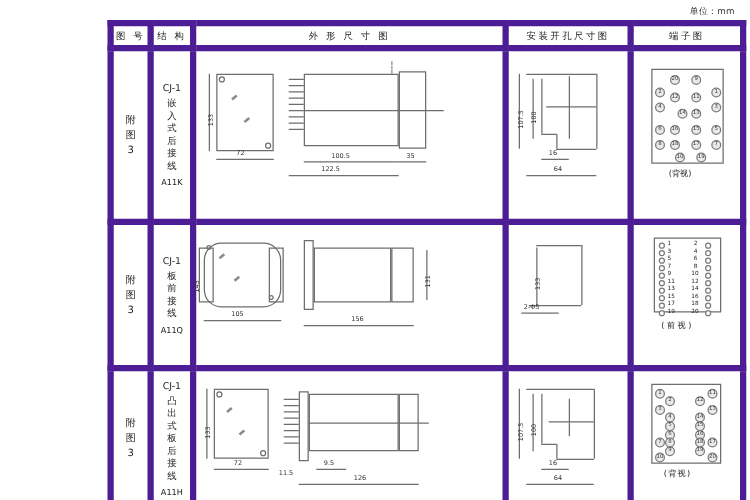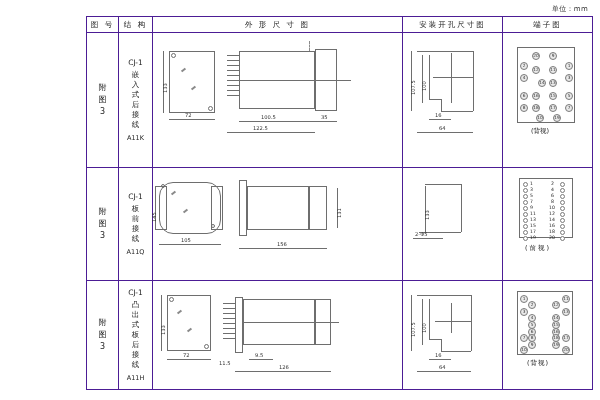--- a/index.html
+++ b/index.html
@@ -17,21 +17,21 @@
     font-size:7px;color:#333;letter-spacing:.3px;
   }
 
   table.spec{
     position:absolute;left:86px;top:16px;
     width:506px;
     border-collapse:collapse;
     table-layout:fixed;
   }
   table.spec td,table.spec th{
-    border:1px solid #4c1d95;
+    border:5px solid #4c1d95;
     padding:0;
     vertical-align:middle;
     font-weight:normal;
   }
   thead th{
     height:15px;
     font-size:7.5px;
     text-align:center;
     color:#222;
     letter-spacing:2px;

